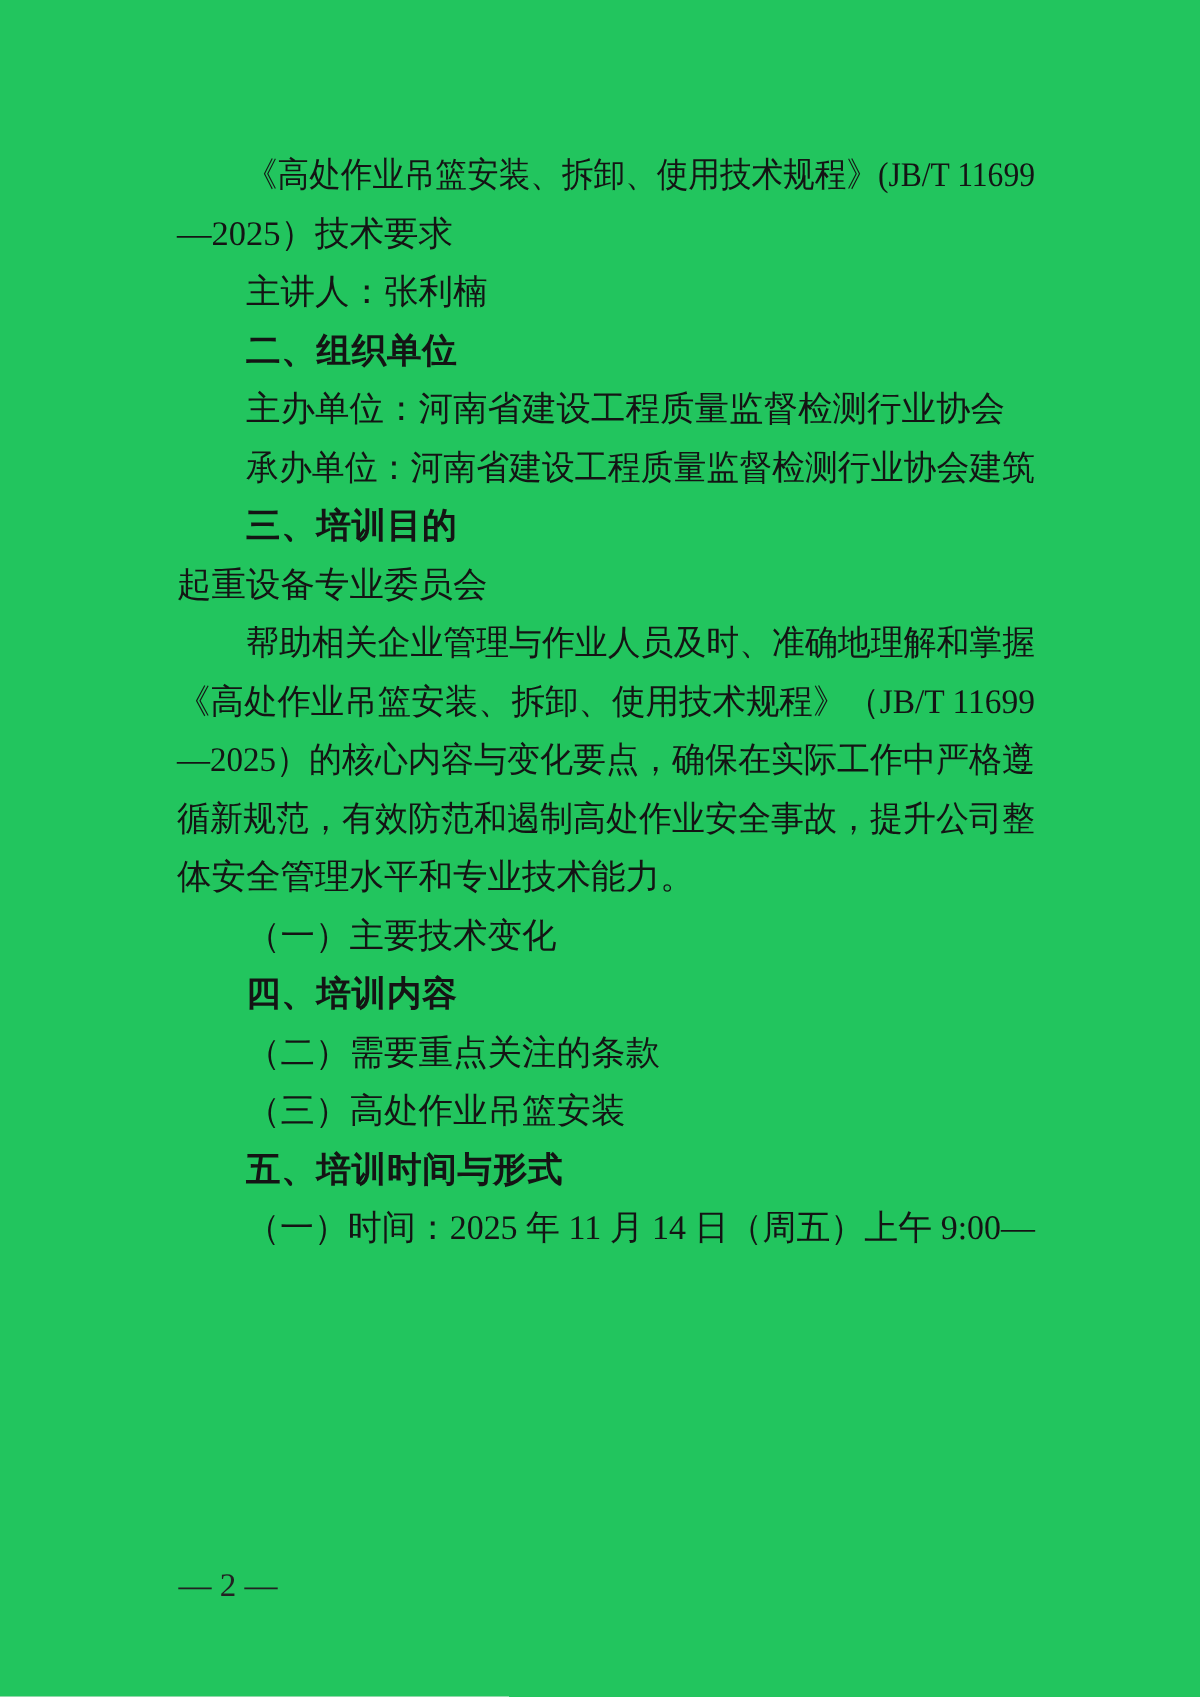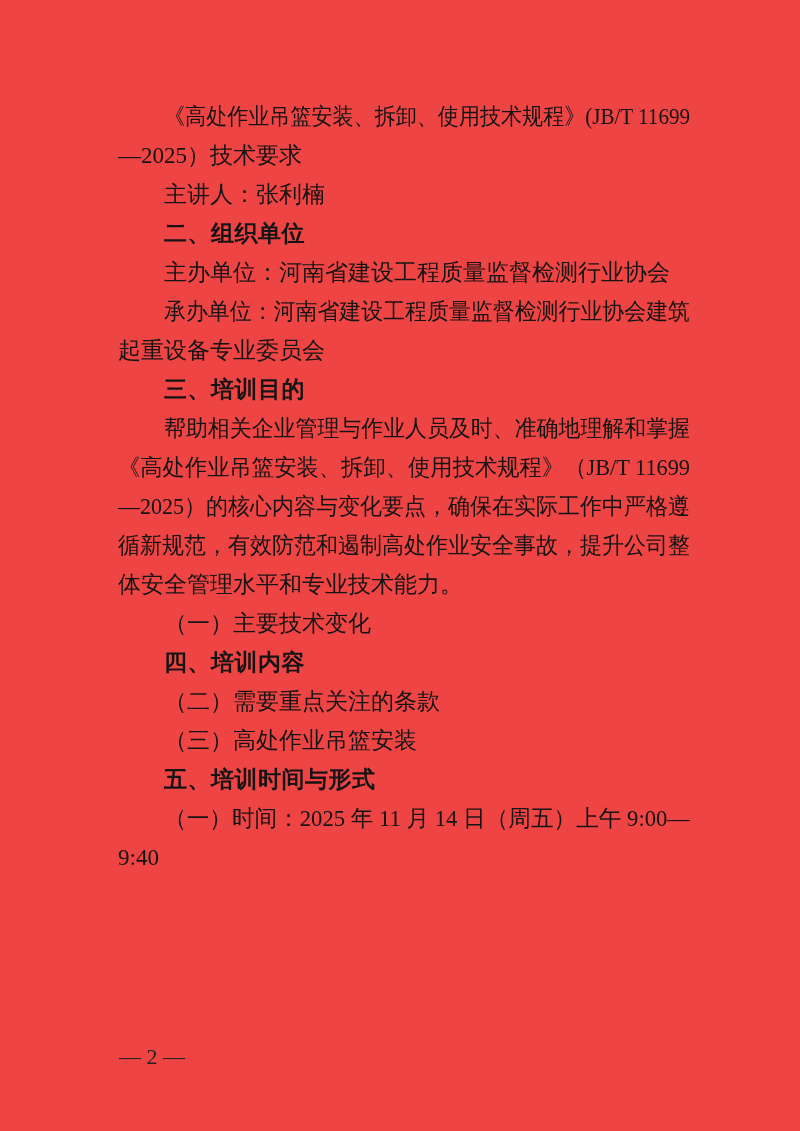--- a/index.html
+++ b/index.html
@@ -5,21 +5,21 @@
   html, body {
     margin: 0;
     padding: 0;
     background: #e8e8e8;
   }
   .page {
     position: relative;
     width: 800px;
     height: 1131px;
     margin: 0 auto;
-    background: #ef4444;
+    background: #22c55e;
     overflow: hidden;
     color: #141414;
     font-family: "Liberation Serif", "DejaVu Serif", serif;
   }
   .doc-body {
     position: absolute;
     left: 118px;
     top: 97px;
     width: 572px;
   }
@@ -59,34 +59,33 @@
 <div class="page">
   <div class="doc-body">
 
     <div class="line indent fill"><span style="transform: scaleX(0.915778);">《高处作业吊篮安装、拆卸、使用技术规程》(JB/T 11699</span></div>
     <div class="line"><span>—2025）技术要求</span></div>
     <div class="line indent"><span>主讲人：张利楠</span></div>
 
     <div class="line indent heading"><span>二、组织单位</span></div>
     <div class="line indent"><span>主办单位：河南省建设工程质量监督检测行业协会</span></div>
     <div class="line indent fill"><span style="transform: scaleX(0.952899);">承办单位：河南省建设工程质量监督检测行业协会建筑</span></div>
+    <div class="line indent heading"><span>三、培训目的</span></div>
+
     <div class="line"><span>起重设备专业委员会</span></div>
-
-    <div class="line indent heading"><span>三、培训目的</span></div>
     <div class="line indent fill"><span style="transform: scaleX(0.952899);">帮助相关企业管理与作业人员及时、准确地理解和掌握</span></div>
     <div class="line fill"><span style="transform: scaleX(0.969954);">《高处作业吊篮安装、拆卸、使用技术规程》（JB/T 11699</span></div>
     <div class="line fill"><span style="transform: scaleX(0.956522);">—2025）的核心内容与变化要点，确保在实际工作中严格遵</span></div>
     <div class="line fill"><span style="transform: scaleX(0.956522);">循新规范，有效防范和遏制高处作业安全事故，提升公司整</span></div>
     <div class="line"><span>体安全管理水平和专业技术能力。</span></div>
 
     <div class="line indent"><span>（一）主要技术变化</span></div>
     <div class="line indent heading"><span>四、培训内容</span></div>
     <div class="line indent"><span>（二）需要重点关注的条款</span></div>
     <div class="line indent"><span>（三）高处作业吊篮安装</span></div>
 
     <div class="line indent heading"><span>五、培训时间与形式</span></div>
     <div class="line indent fill"><span style="transform: scaleX(0.984011);">（一）时间：2025 年 11 月 14 日（周五）上午 9:00—</span></div>
-    <div class="line"><span>9:40</span></div>
 
   </div>
 
   <div class="footer"><span>— 2 —</span></div>
 </div>
 
 </body></html>

